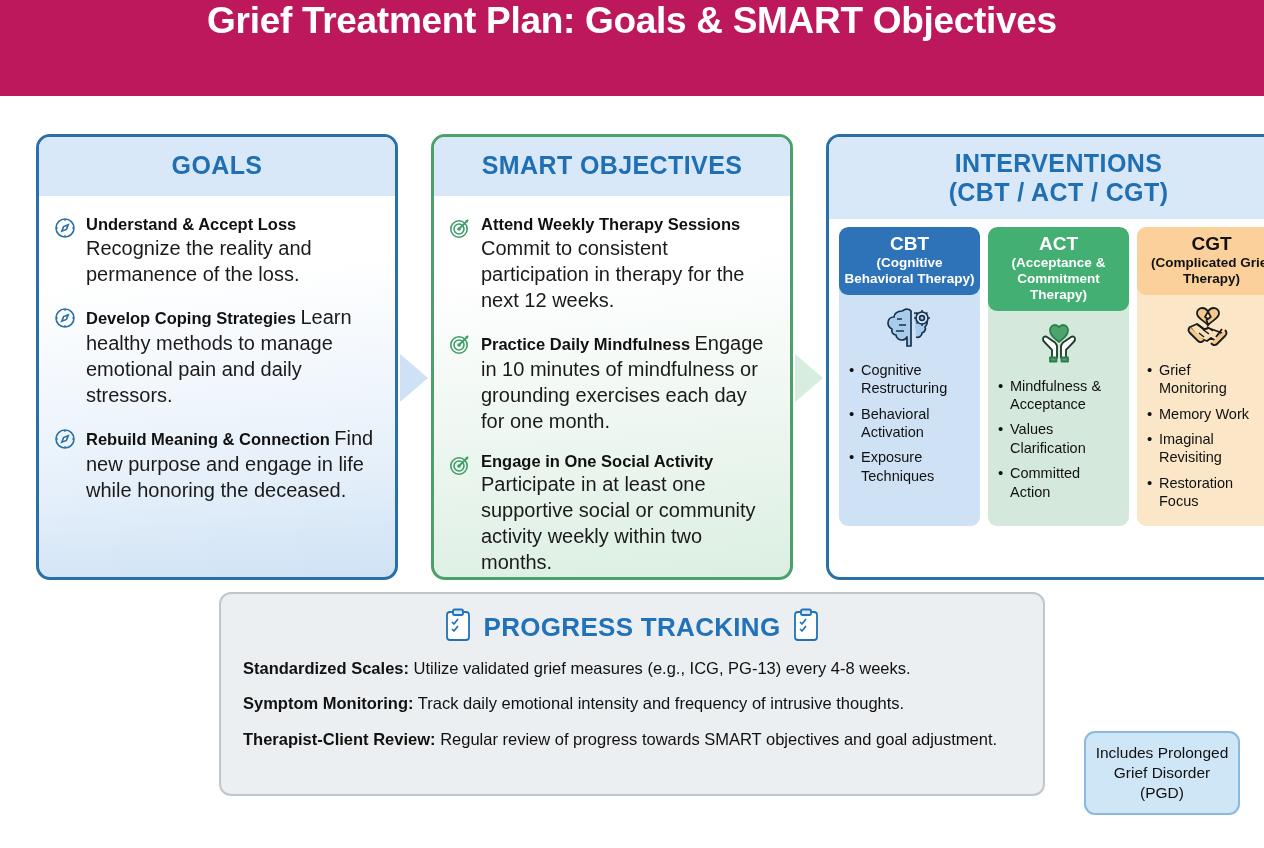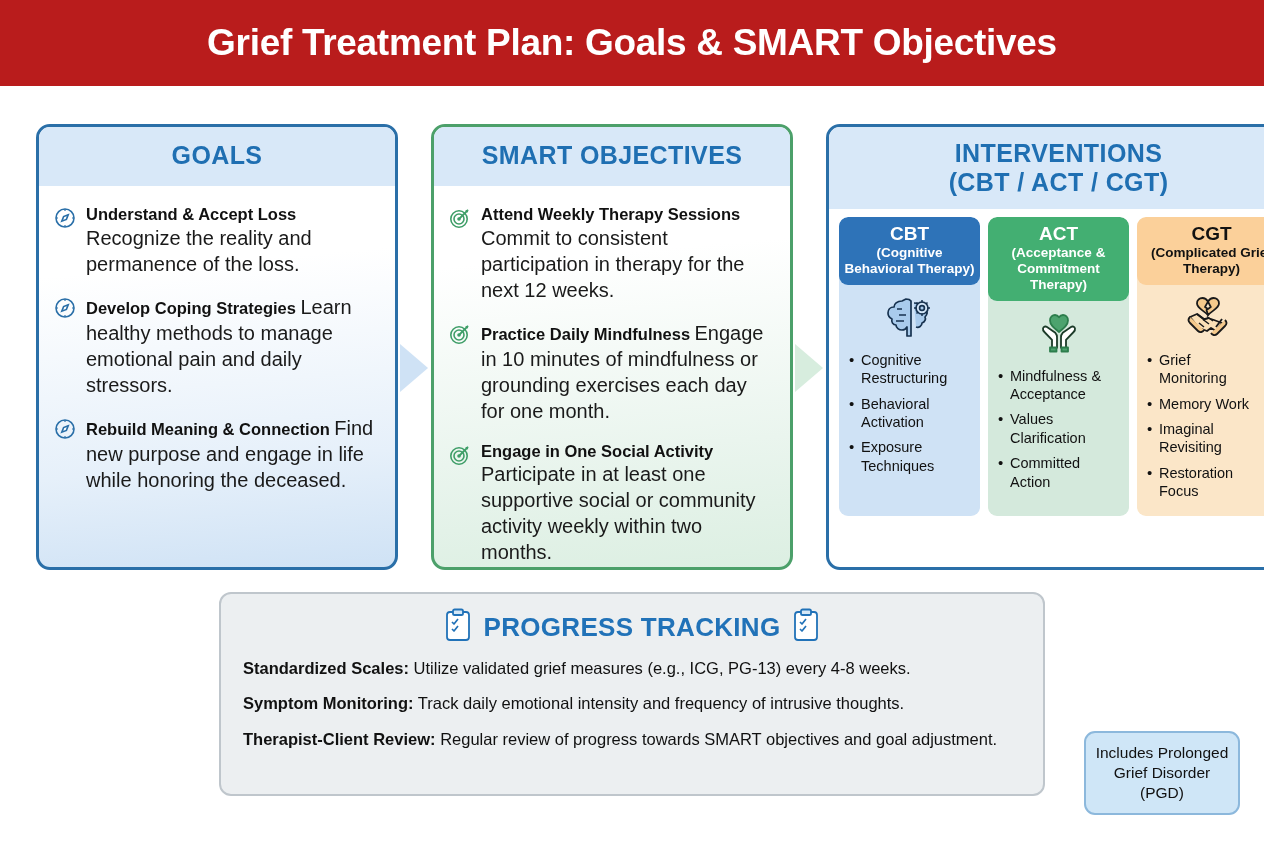--- a/index.html
+++ b/index.html
@@ -8,37 +8,36 @@
     width: 1264px;
     height: 848px;
     background: #ffffff;
     font-family: "Liberation Sans", sans-serif;
     overflow: hidden;
     position: relative;
   }
 
   
   .title-bar {
-    height: 86px;
-    background: #b91c1c;
-    display: flex;
-    align-items: center;
+    height: 96px;
+    background: #be185d;
+    display: flex;
     justify-content: center;
   }
   .title-bar h1 {
     color: #ffffff;
     font-size: 37px;
     font-weight: bold;
     letter-spacing: -0.3px;
   }
 
   
   .columns {
     position: absolute;
-    top: 124px;
+    top: 134px;
     left: 0;
     width: 1264px;
     height: 446px;
   }
 
   .panel {
     position: absolute;
     top: 0;
     height: 446px;
     border-radius: 14px;

